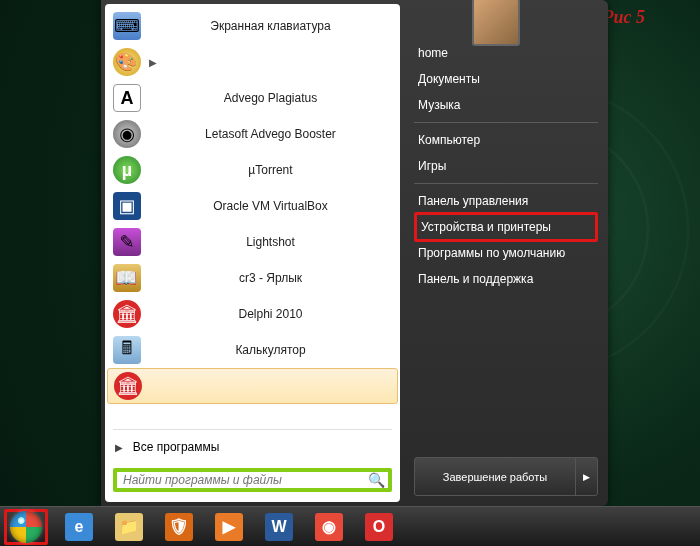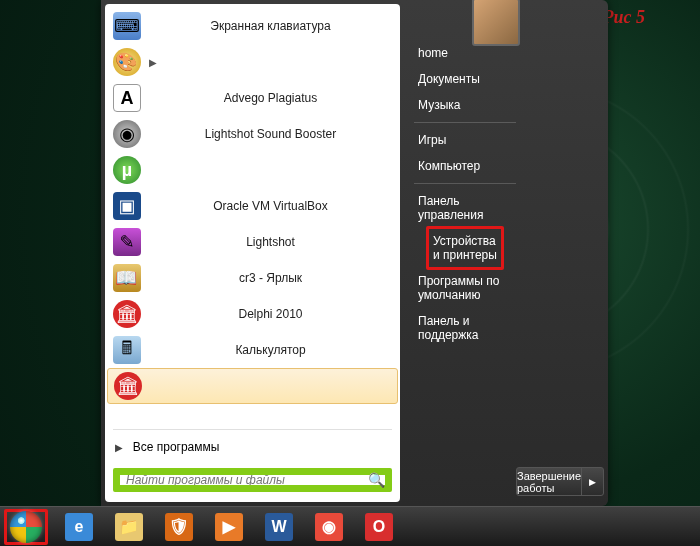--- a/index.html
+++ b/index.html
@@ -60,56 +60,56 @@
   .submenu-arrow { color: #555; font-size: 10px; margin-right: 4px; }
   .separator { height: 1px; background: #e0e0e0; margin: 2px 6px; }
   .all-programs {
     display: flex; align-items: center; height: 30px;
     padding: 0 8px; cursor: pointer;
   }
   .all-programs .arrow { margin-right: 10px; color: #444; font-size: 10px; }
   .search-row { padding: 6px; }
   .search-input {
     width: 100%; height: 24px;
-    border: 7px solid #84cc16; border-radius: 2px;
+    border: 4px solid #84cc16; border-radius: 2px;
     padding: 0 26px 0 6px;
     font-style: italic; color: #000000;
     font-size: 12px; background: #fff;
     position: relative;
   }
   .search-wrap { position: relative; }
   .search-icon {
     position: absolute; right: 6px; top: 4px;
     color: #3a6ea8; font-size: 14px;
   }
   .right-panel {
-    flex: 1; padding: 40px 4px 10px 14px;
-    display: flex; flex-direction: row;
+    flex: 1; padding: 40px 10px 10px 14px;
+    display: flex; flex-direction: column;
     color: #fff; position: relative;
   }
   .user-pic {
     position: absolute; top: -2px; left: 72px;
     width: 48px; height: 48px;
     background: linear-gradient(135deg, #d4a373, #8b6842);
     border: 2px solid #666; border-radius: 3px;
   }
   .right-item {
     padding: 6px 4px; cursor: pointer;
     font-size: 12px; color: #fff;
   }
   .right-item.highlighted {
     border: 3px solid #e01717; border-radius: 2px;
-    padding: 5px 4px; margin: -2px 12px;
+    padding: 5px 4px; margin: -2px 0;
   }
   .right-sep { height: 1px; background: rgba(255,255,255,0.18); margin: 4px 0; }
   .shutdown-row {
     margin-top: auto; display: flex;
     border: 1px solid #555; border-radius: 3px;
     background: linear-gradient(to bottom, #484848, #2c2c2c);
-    height: 29px; align-items: stretch;
+    height: 39px; align-items: stretch;
   }
   .shutdown-btn {
     flex: 1; display: flex; align-items: center; justify-content: center;
     color: #fff; font-size: 11px; cursor: pointer;
   }
   .shutdown-arrow {
     width: 22px; border-left: 1px solid #555;
     display: flex; align-items: center; justify-content: center;
     color: #fff; font-size: 9px; cursor: pointer;
   }
@@ -172,24 +172,25 @@
         <div class="program-item">
           <div class="program-icon ic-paint">🎨</div>
           <span class="submenu-arrow">▶</span>
         </div>
         <div class="program-item">
           <div class="program-icon ic-advego">A</div>
           <span class="program-label">Advego Plagiatus</span>
         </div>
         <div class="program-item">
           <div class="program-icon ic-letasoft">◉</div>
-          <span class="program-label">Lightshot Sound Booster</span>
+          <span class="program-label">Letasoft Advego Booster</span>
         </div>
         <div class="program-item">
           <div class="program-icon ic-utorrent">µ</div>
+          <span class="program-label">µTorrent</span>
         </div>
         <div class="program-item">
           <div class="program-icon ic-virtualbox">▣</div>
           <span class="program-label">Oracle VM VirtualBox</span>
         </div>
         <div class="program-item">
           <div class="program-icon ic-lightshot">✎</div>
           <span class="program-label">Lightshot</span>
         </div>
         <div class="program-item">
@@ -221,22 +222,22 @@
     </div>
   </div>
 
   <div class="right-panel">
     <div class="user-pic"></div>
     <div id="right-items">
         <div class="right-item">home</div>
         <div class="right-item">Документы</div>
         <div class="right-item">Музыка</div>
         <div class="right-sep"></div>
+        <div class="right-item">Компьютер</div>
         <div class="right-item">Игры</div>
-        <div class="right-item">Компьютер</div>
         <div class="right-sep"></div>
         <div class="right-item">Панель управления</div>
         <div class="right-item highlighted">Устройства и принтеры</div>
         <div class="right-item">Программы по умолчанию</div>
         <div class="right-item">Панель и поддержка</div>
       </div>
     <div class="shutdown-row">
       <div class="shutdown-btn">
         <span>Завершение работы</span>
       </div>

